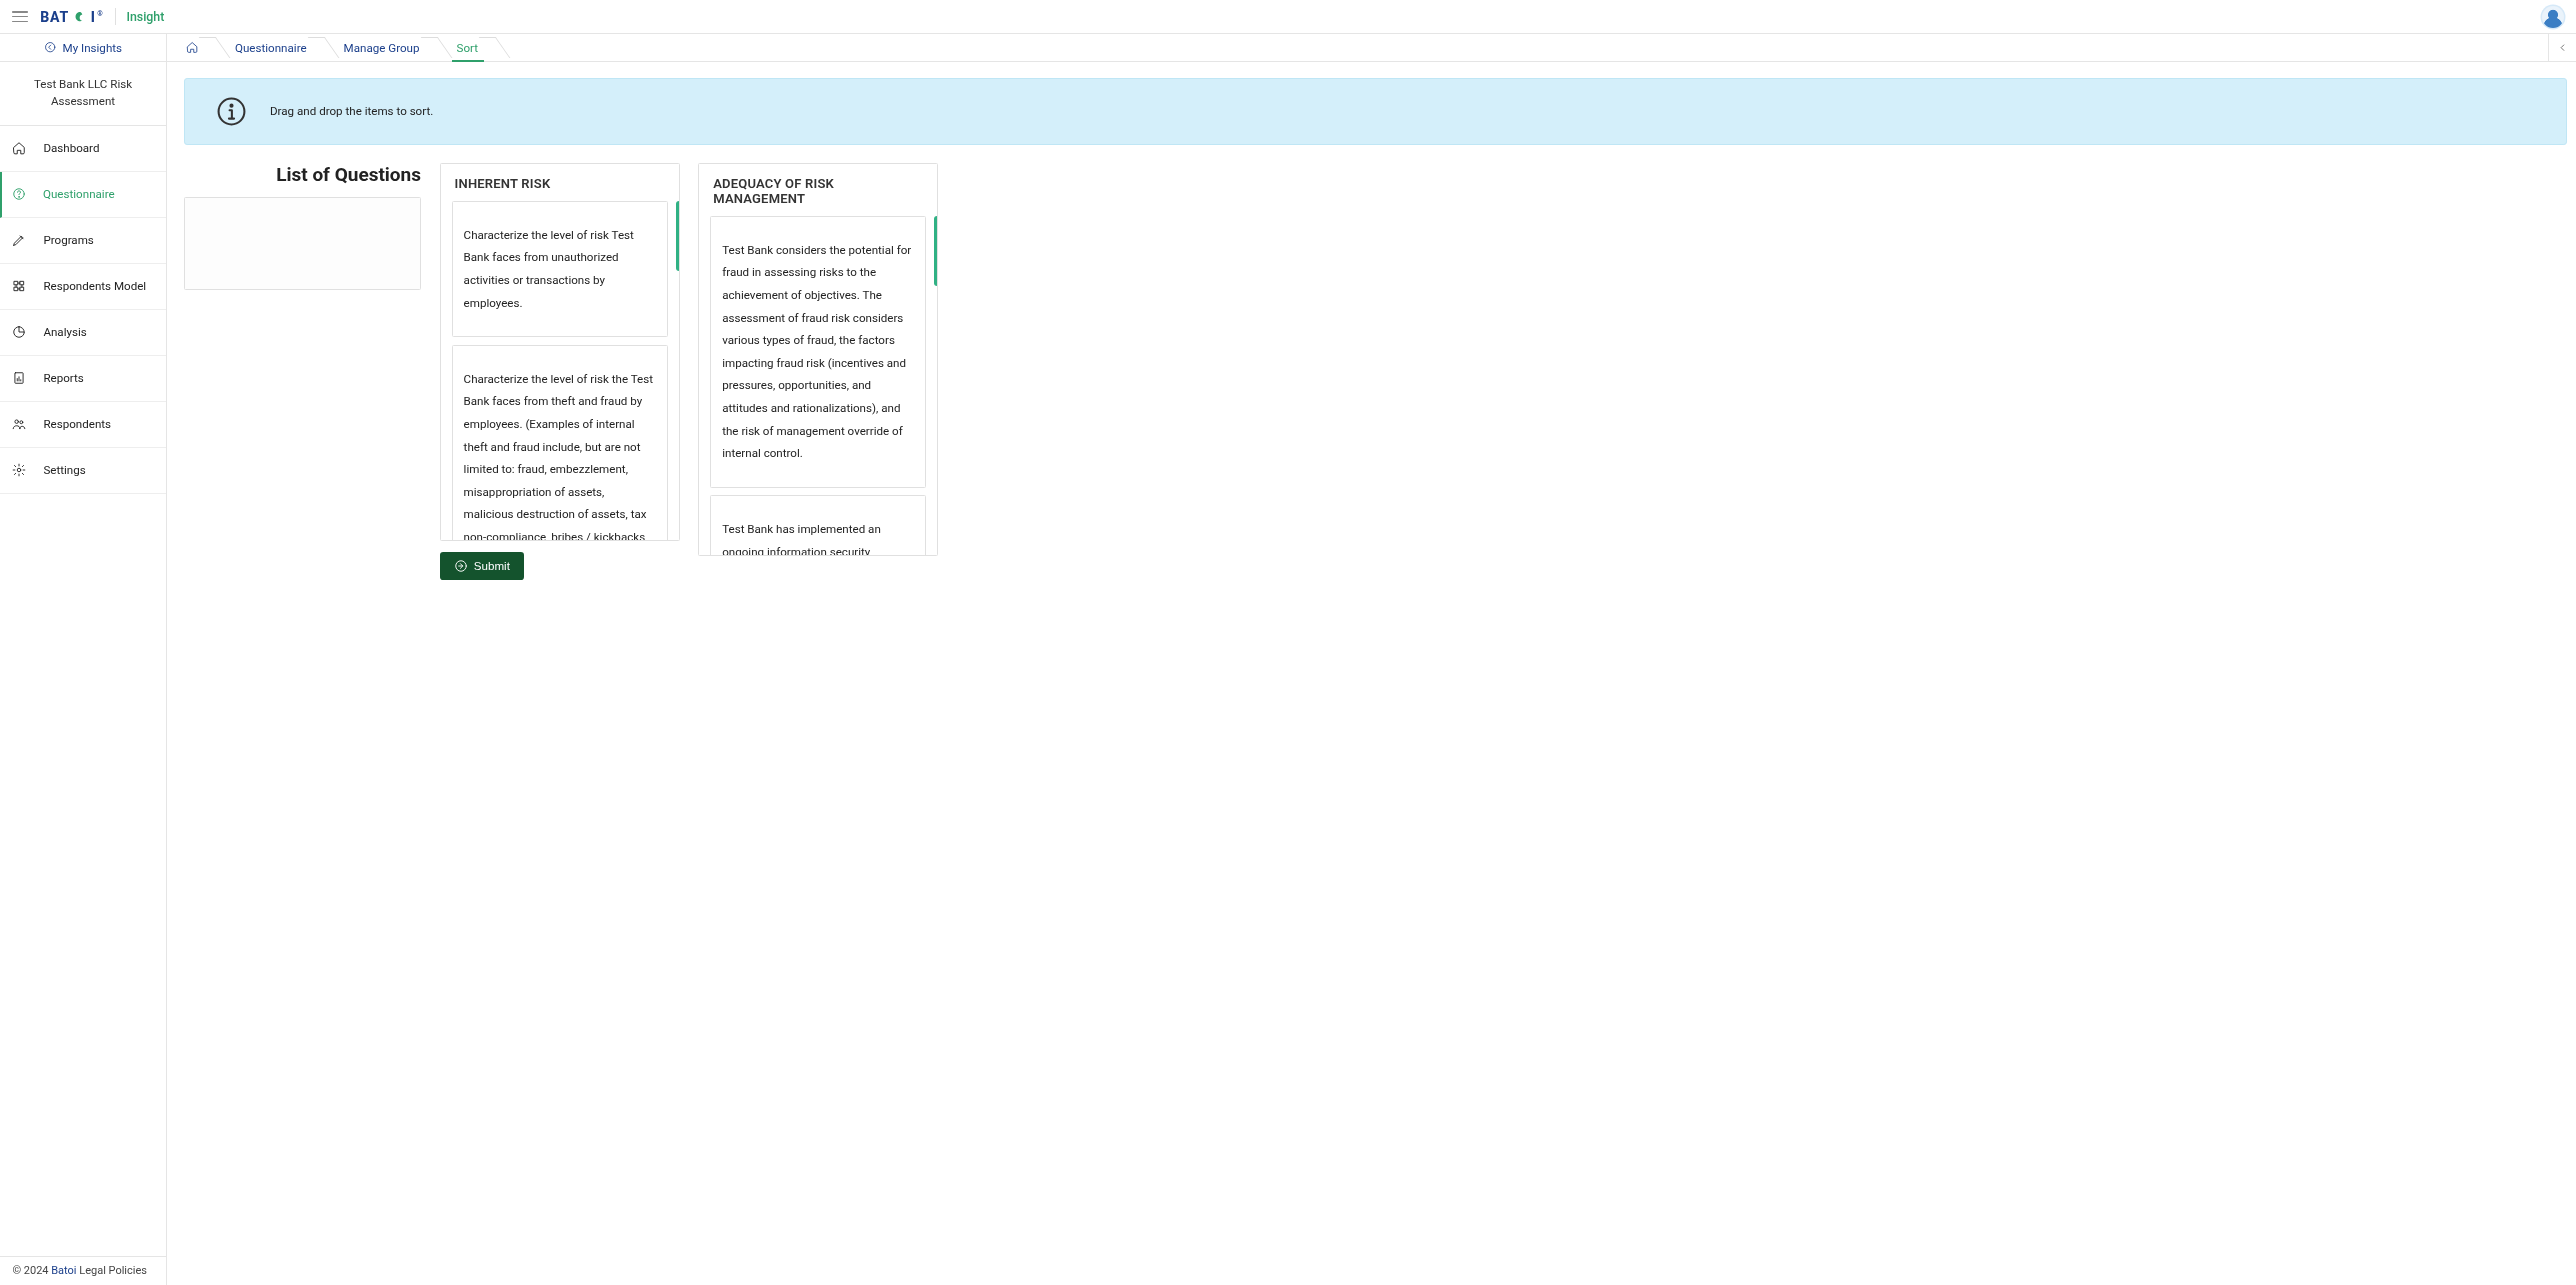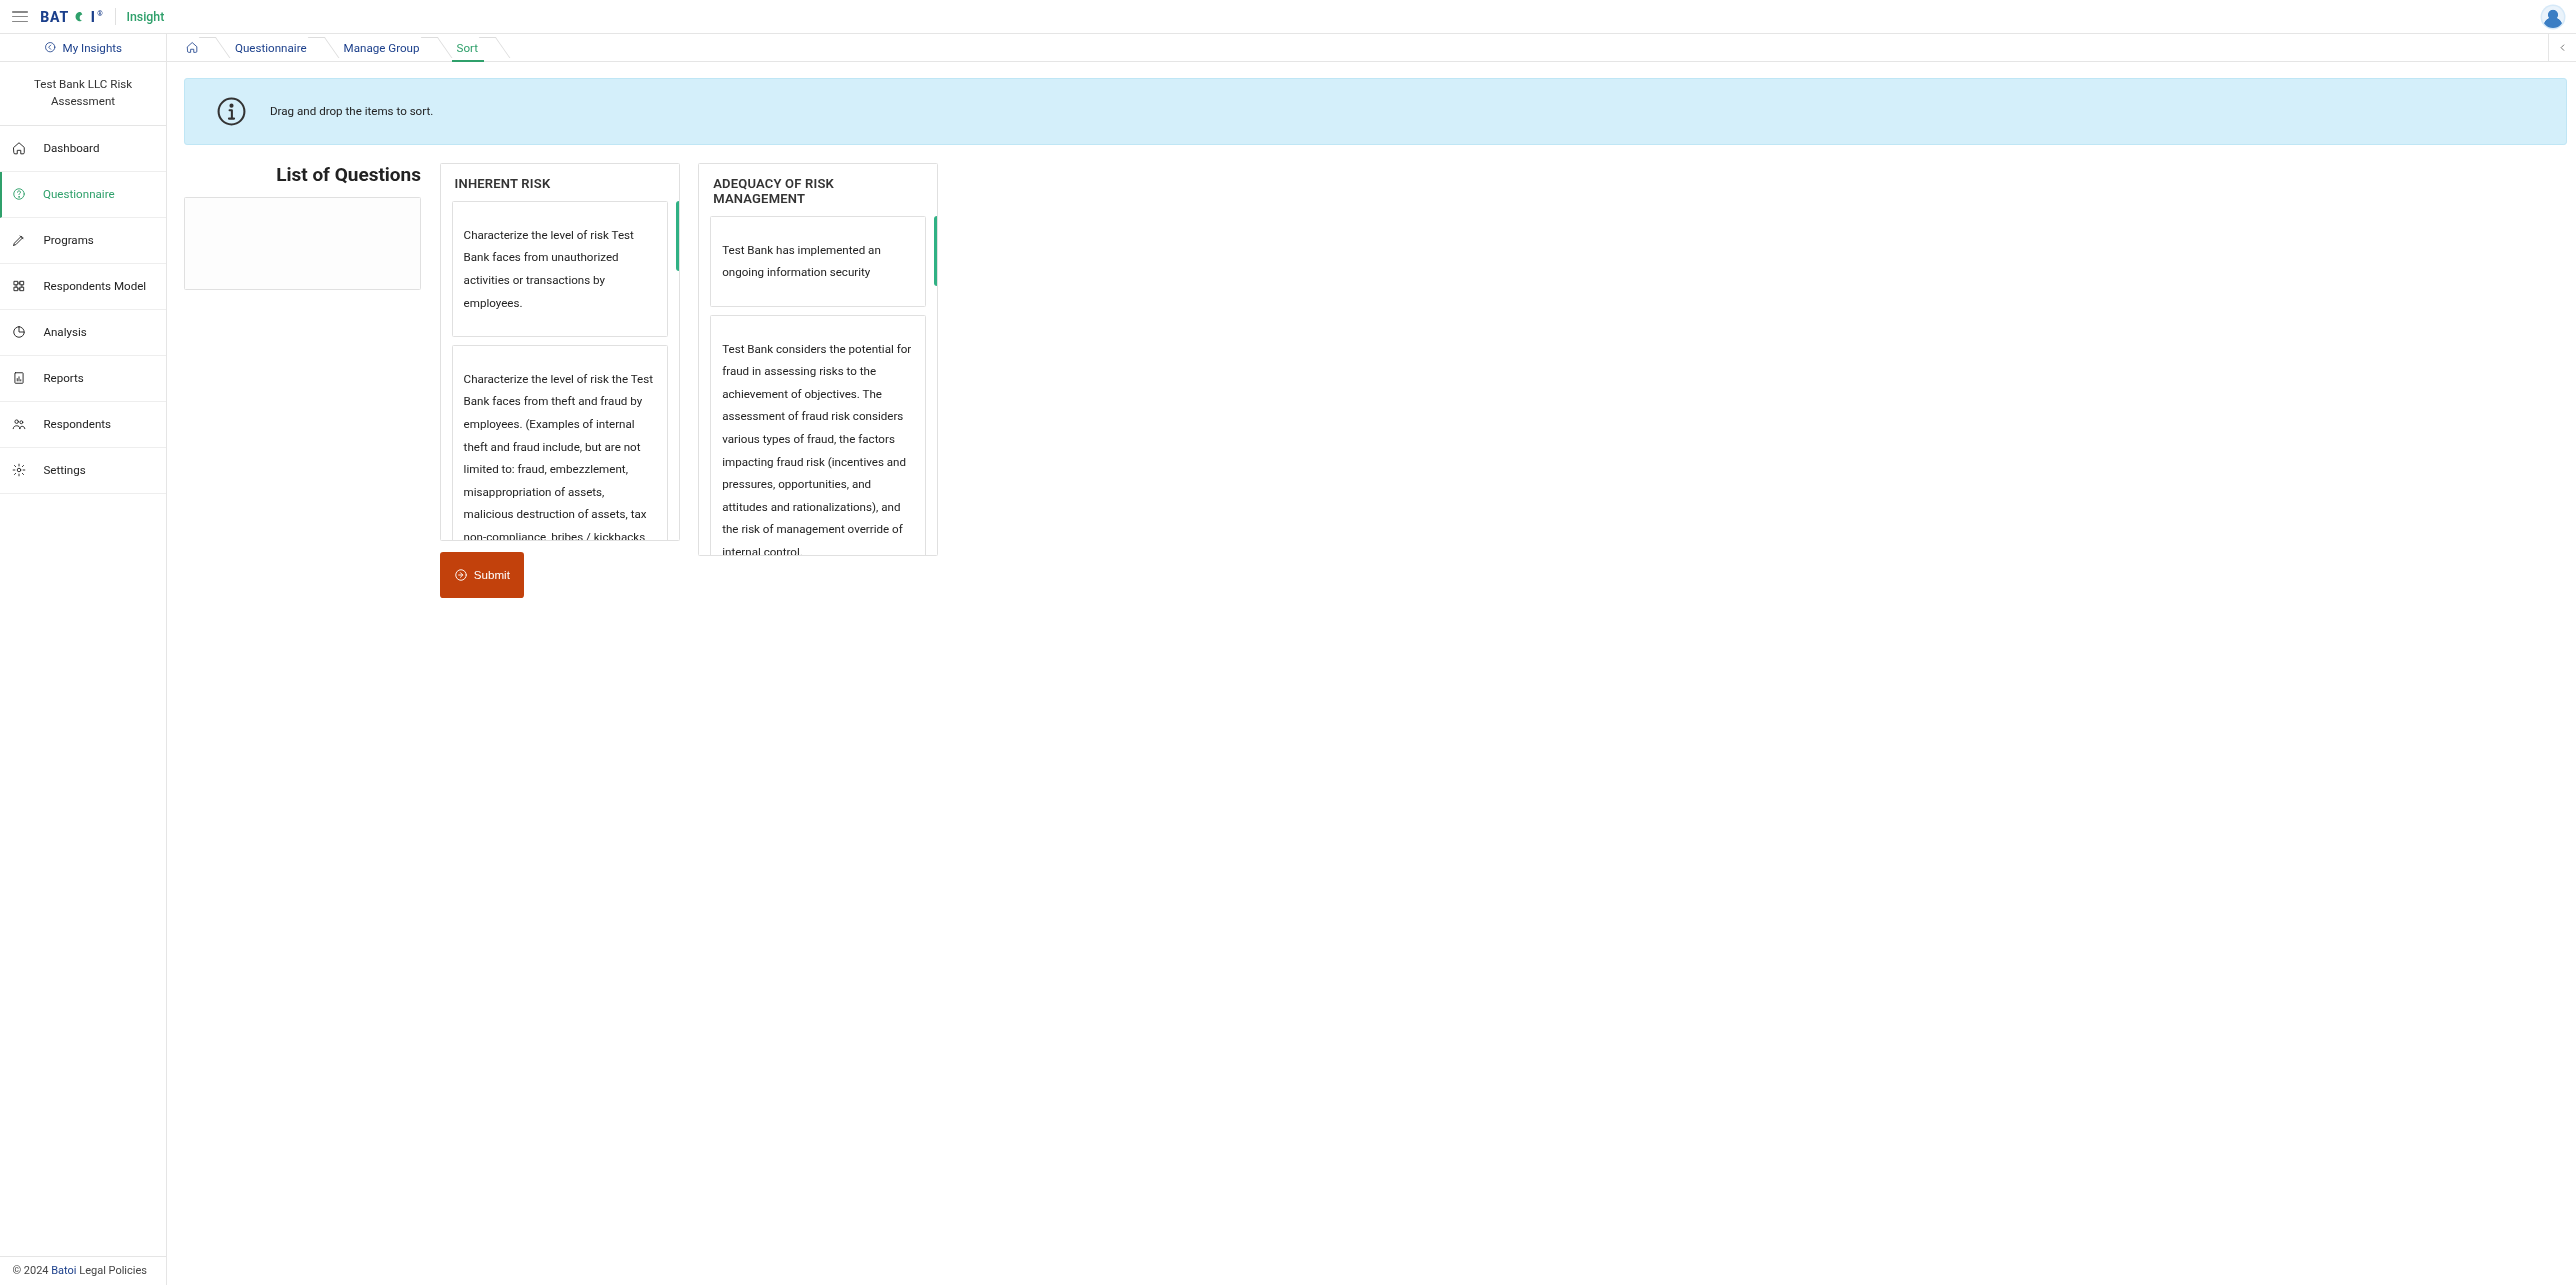--- a/index.html
+++ b/index.html
@@ -60,21 +60,21 @@
   .sort-col h2 { font-size: 19px; font-weight: 700; margin-bottom: 11px; text-align: right; }
   .dropzone { width: 237px; min-height: 93px; border: 0.8px solid #e0e0e0; border-radius: 1.5px; background: #fdfdfd; }
 
   .group-card { width: 240px; border: 0.8px solid #e0e0e0; border-radius: 1.5px; background: #fff; position: relative; }
   .group-card h3 { font-size: 13px; font-weight: 600; color: #333; padding: 12.4px 14px 9.3px; letter-spacing: 0.2px; }
   .group-body { position: relative; max-height: 339px; overflow: hidden; padding: 0 3.1px 0 11px; }
   .group-scroll-indicator { position: absolute; top: 0; right: -3.1px; width: 6.2px; height: 70px; background: #30b184; border-radius: 3.1px; }
   .question-card { border: 0.8px solid #e0e0e0; border-radius: 1.5px; background: #fff; padding: 22px 11px; margin: 0 7.7px 7.7px 0; font-size: 11.6px; line-height: 1.95; color: #222; cursor: grab; }
 
   .submit-row { margin-top: 11px; }
-  .submit-btn { display: inline-flex; align-items: center; gap: 6.2px; background: #c2410c; color: #fff; border: none; border-radius: 3.1px; padding: 16px 14px; font-size: 11.6px; font-weight: 500; cursor: pointer; }
+  .submit-btn { display: inline-flex; align-items: center; gap: 6.2px; background: #14532d; color: #fff; border: none; border-radius: 3.1px; padding: 7px 14px; font-size: 11.6px; font-weight: 500; cursor: pointer; }
   .submit-btn svg { width: 14px; height: 14px; }
 
   
   svg.stroke { stroke: currentColor; fill: none; stroke-width: 1.6; stroke-linecap: round; stroke-linejoin: round; }
 </style>
 </head>
 <body>
 
 <div class="topbar">
   <div class="hamburger-icon">
@@ -234,22 +234,22 @@
               <span>Submit</span>
             </button>
           </div>
         </div>
 
         <div class="sort-col">
           <div class="group-card">
             <h3>ADEQUACY OF RISK MANAGEMENT</h3>
             <div class="group-body">
               <div class="group-scroll-indicator"></div>
+              <div class="question-card">Test Bank considers the potential for fraud in assessing risks to the achievement of objectives. The assessment of fraud risk considers various types of fraud, the factors impacting fraud risk (incentives and pressures, opportunities, and attitudes and rationalizations), and the risk of management override of internal control.</div>
               <div class="question-card">Test Bank has implemented an ongoing information security</div>
-              <div class="question-card">Test Bank considers the potential for fraud in assessing risks to the achievement of objectives. The assessment of fraud risk considers various types of fraud, the factors impacting fraud risk (incentives and pressures, opportunities, and attitudes and rationalizations), and the risk of management override of internal control.</div>
             </div>
           </div>
         </div>
       </div>
     </div>
   </section>
 </div>
 
 
 </body></html>

